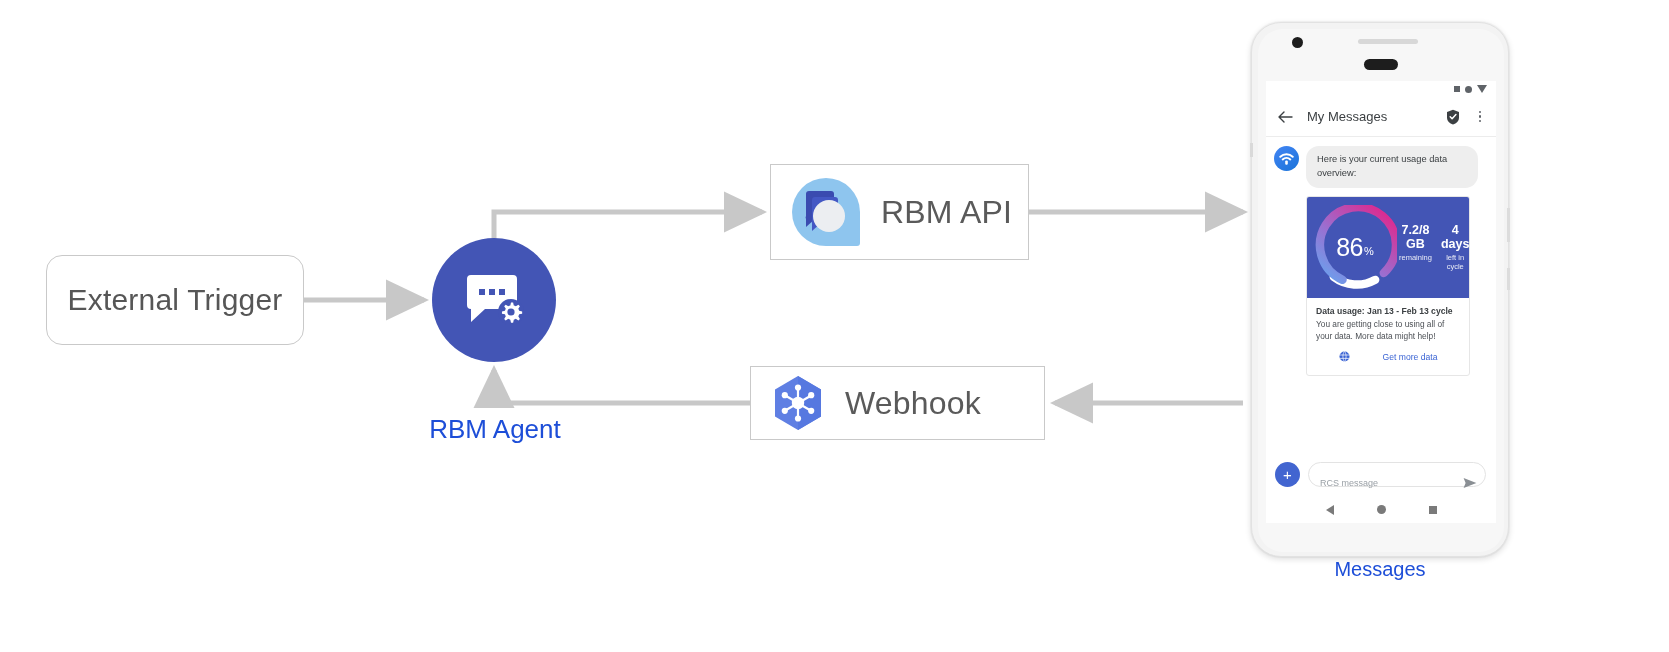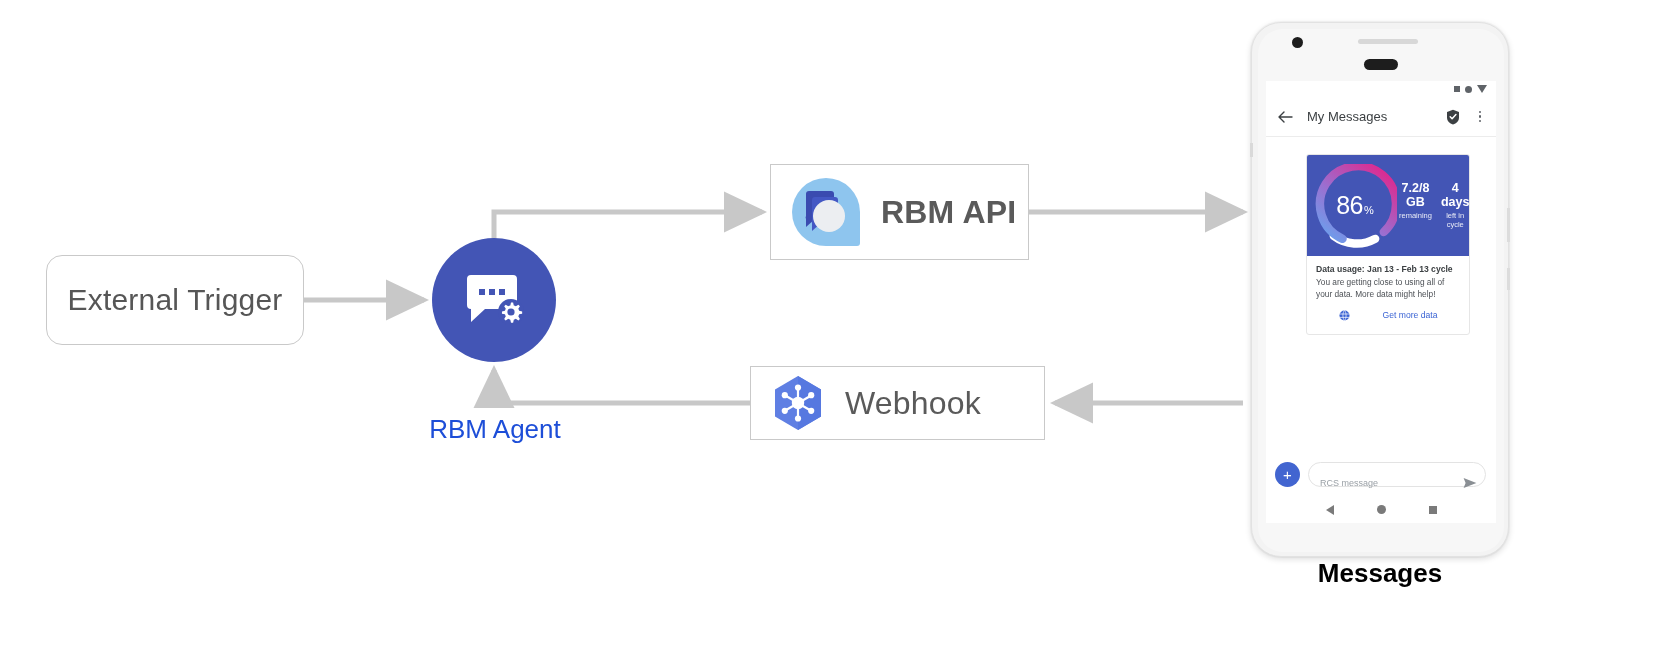--- a/index.html
+++ b/index.html
@@ -39,21 +39,21 @@
     justify-content: center;
     border-radius: 16px;
   }
   #ext-trigger .node-label { font-size: 30px; color: #565656; }
 
   
   #rbm-api-box {
     left: 770px; top: 164px; width: 259px; height: 96px;
     padding-left: 18px; gap: 18px;
   }
-  #rbm-api-box .node-label { font-size: 32px; color: #5a5a5a; font-weight: bold; }
+  #rbm-api-box .node-label { font-size: 32px; color: #5a5a5a; }
 
   
   #webhook-box {
     left: 750px; top: 366px; width: 295px; height: 74px;
     padding-left: 16px; gap: 16px;
   }
   #webhook-box .node-label { font-size: 32px; color: #5a5a5a; }
 
   
   #rbm-agent {
@@ -263,21 +263,21 @@
     border-top: 5px solid transparent; border-bottom: 5px solid transparent;
     border-right: 8px solid #7a7a7a;
   }
   .nav-home { width: 9px; height: 9px; border-radius: 50%; background: #7a7a7a; }
   .nav-recents { width: 8px; height: 8px; background: #7a7a7a; }
 
   #phone-caption {
     position: absolute;
     left: 1240px; top: 558px; width: 280px;
     text-align: center;
-    font-size: 26px; font-weight: 700; color: #000000;
+    font-size: 20px; font-weight: 400; color: #1d4ed8;
   }
 </style>
 </head>
 <body>
 
 <div id="stage">
 
   <svg id="wires" viewBox="0 0 1669 652" xmlns="http://www.w3.org/2000/svg">
     <defs>
       <marker id="ah" markerWidth="9" markerHeight="9" refX="7.6" refY="4.5" orient="auto" markerUnits="strokeWidth">
@@ -376,20 +376,30 @@
         </svg>
         <span id="overflow-menu">
           <i></i>
             <i></i>
             <i></i>
         </span>
       </div>
 
       <div id="conversation">
 
+        <div id="msg-row">
+          <span id="sender-avatar">
+            <svg width="15" height="14" viewBox="0 0 15 14">
+              <path d="M1.3,4.7 A9,9 0 0 1 13.7,4.7" stroke="#ffffff" stroke-width="2" fill="none" stroke-linecap="round"></path>
+              <path d="M3.7,7.4 A5.6,5.6 0 0 1 11.3,7.4" stroke="#ffffff" stroke-width="2" fill="none" stroke-linecap="round"></path>
+              <rect x="6.2" y="8.4" width="2.6" height="4.4" rx="1.1" fill="#ffffff"></rect>
+            </svg>
+          </span>
+          <div id="msg-bubble">Here is your current usage data overview:</div>
+        </div>
 
         <div id="rich-card">
           <div id="card-hero">
             <div id="gauge">
               <svg width="84" height="84" viewBox="0 0 84 84">
                 <defs>
                   <linearGradient id="gaugeGrad" x1="0%" y1="100%" x2="85%" y2="0%">
                     <stop offset="0%" stop-color="#66a5f0"></stop>
                     <stop offset="45%" stop-color="#9b6fd0"></stop>
                     <stop offset="100%" stop-color="#e0268c"></stop>

